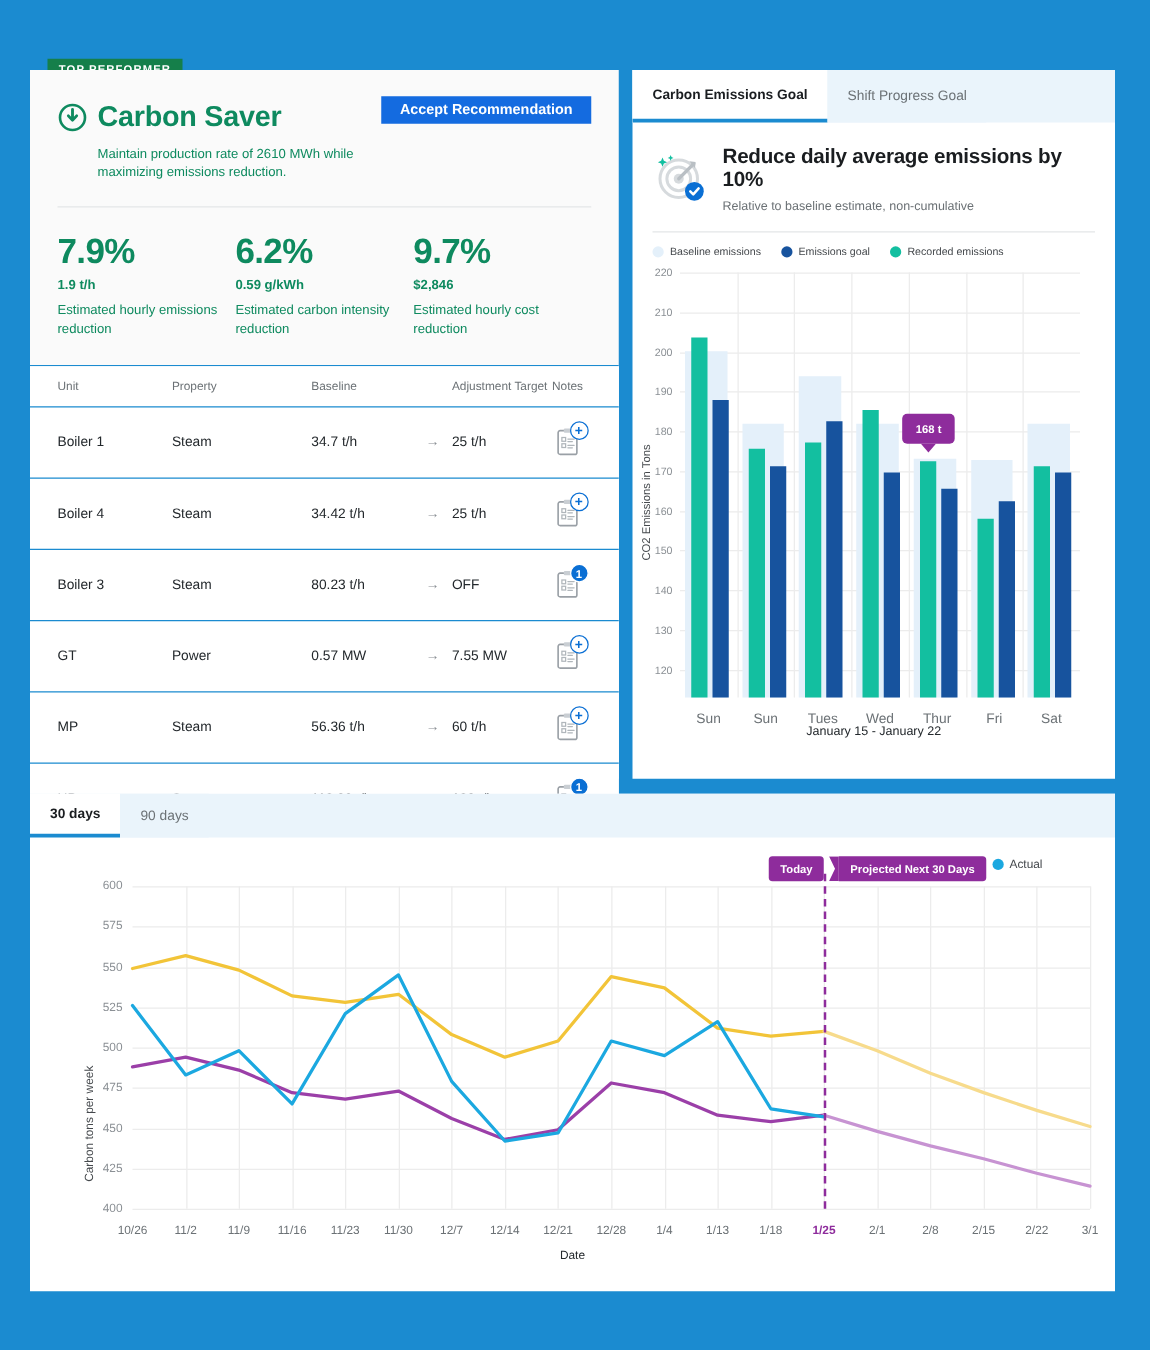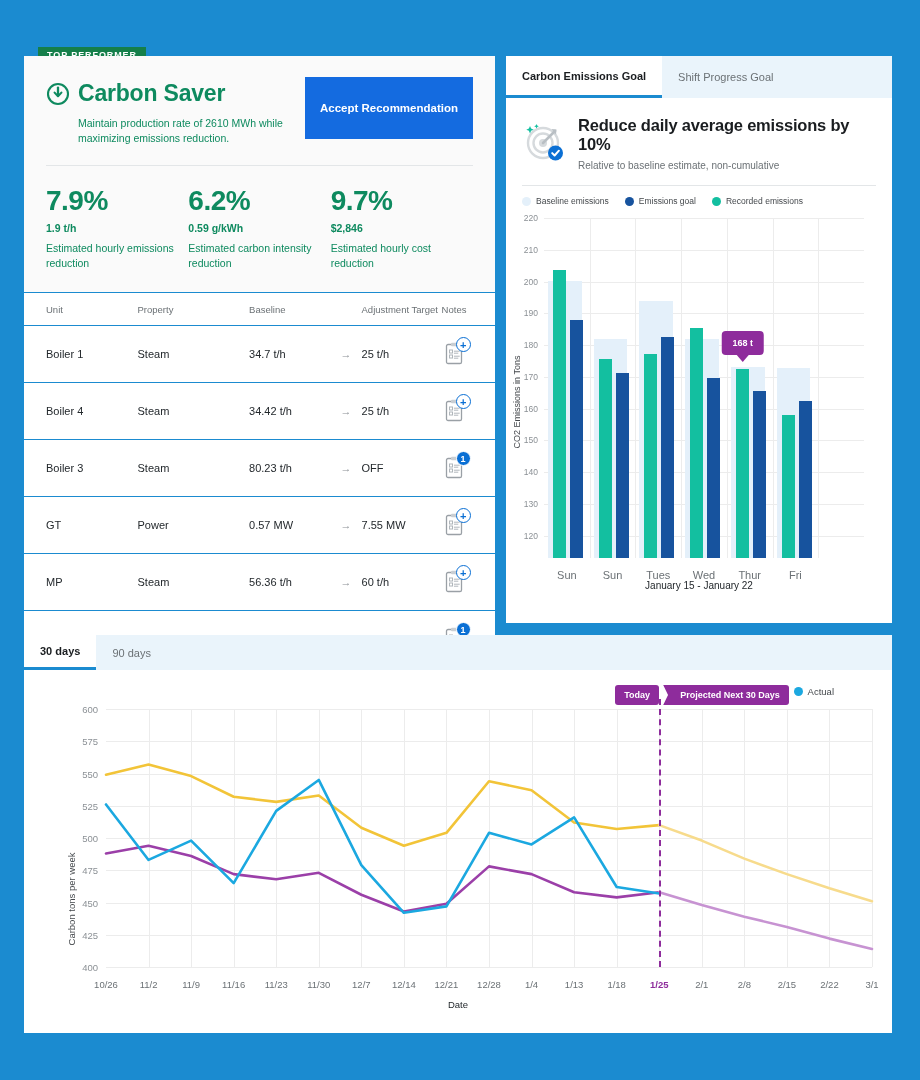--- a/index.html
+++ b/index.html
@@ -33,21 +33,21 @@
   .rec-title { font-size: 23px; font-weight: bold; color: #0E8A5F; letter-spacing: -0.2px; }
   .rec-sub {
     margin-top: 9px; margin-left: 32px; font-size: 10.5px;
     color: #0E8A5F; line-height: 1.45; max-width: 240px;
   }
   .accept-btn {
     position: absolute; right: 22px; top: 21px;
     background: #146BE0; color: #fff; border: none;
     font-family: "Liberation Sans", sans-serif;
     font-size: 11.5px; font-weight: bold;
-    padding: 25px 15px; cursor: pointer;
+    padding: 5px 15px; cursor: pointer;
   }
   .rec-divider { height: 1px; background: #e3e6e8; margin: 19px 22px 0 22px; }
 
   .kpis { display: flex; padding: 20px 22px 22px 22px; }
   .kpi { width: 145px; }
   .kpi-pct { font-size: 28px; font-weight: bold; color: #0E8A5F; line-height: 1.05; letter-spacing: -0.5px; }
   .kpi-val { font-size: 10.5px; font-weight: bold; color: #0E8A5F; margin-top: 6px; }
   .kpi-desc { font-size: 10.5px; color: #0E8A5F; margin-top: 7px; line-height: 1.4; }
 
   
@@ -430,20 +430,26 @@
             <div class="bar rec" style="left: 9px; width: 13px; height: 189.383px;"></div>
             <div class="bar goal" style="left: 26px; width: 13px; height: 166.822px;"></div>
             <div class="xtick-bar" style="left: 22.8571px;">Thur</div>
             <div class="tip" style="left: 16px; top: 112.617px;">168 t</div>
           </div>
           <div class="grp" style="left: 228.571px; width: 45.7143px;">
             <div class="bar base" style="left: 4px; width: 33.7143px; height: 190.019px;"></div>
             <div class="bar rec" style="left: 9px; width: 13px; height: 142.991px;"></div>
             <div class="bar goal" style="left: 26px; width: 13px; height: 156.972px;"></div>
             <div class="xtick-bar" style="left: 22.8571px;">Fri</div>
+          </div>
+          <div class="grp" style="left: 274.286px; width: 45.7143px;">
+            <div class="bar base" style="left: 4px; width: 33.7143px; height: 218.617px;"></div>
+            <div class="bar rec" style="left: 9px; width: 13px; height: 185.252px;"></div>
+            <div class="bar goal" style="left: 26px; width: 13px; height: 179.533px;"></div>
+            <div class="xtick-bar" style="left: 22.8571px;">Sat</div>
           </div>
         </div>
       <div class="bar-range" style="top:368px">January 15 - January 22</div>
     </div>
   </div>
 
   <div class="card" id="trend-card">
     <div class="trend-tabs">
       <div class="tab active">30 days</div>
       <div class="tab">90 days</div>

